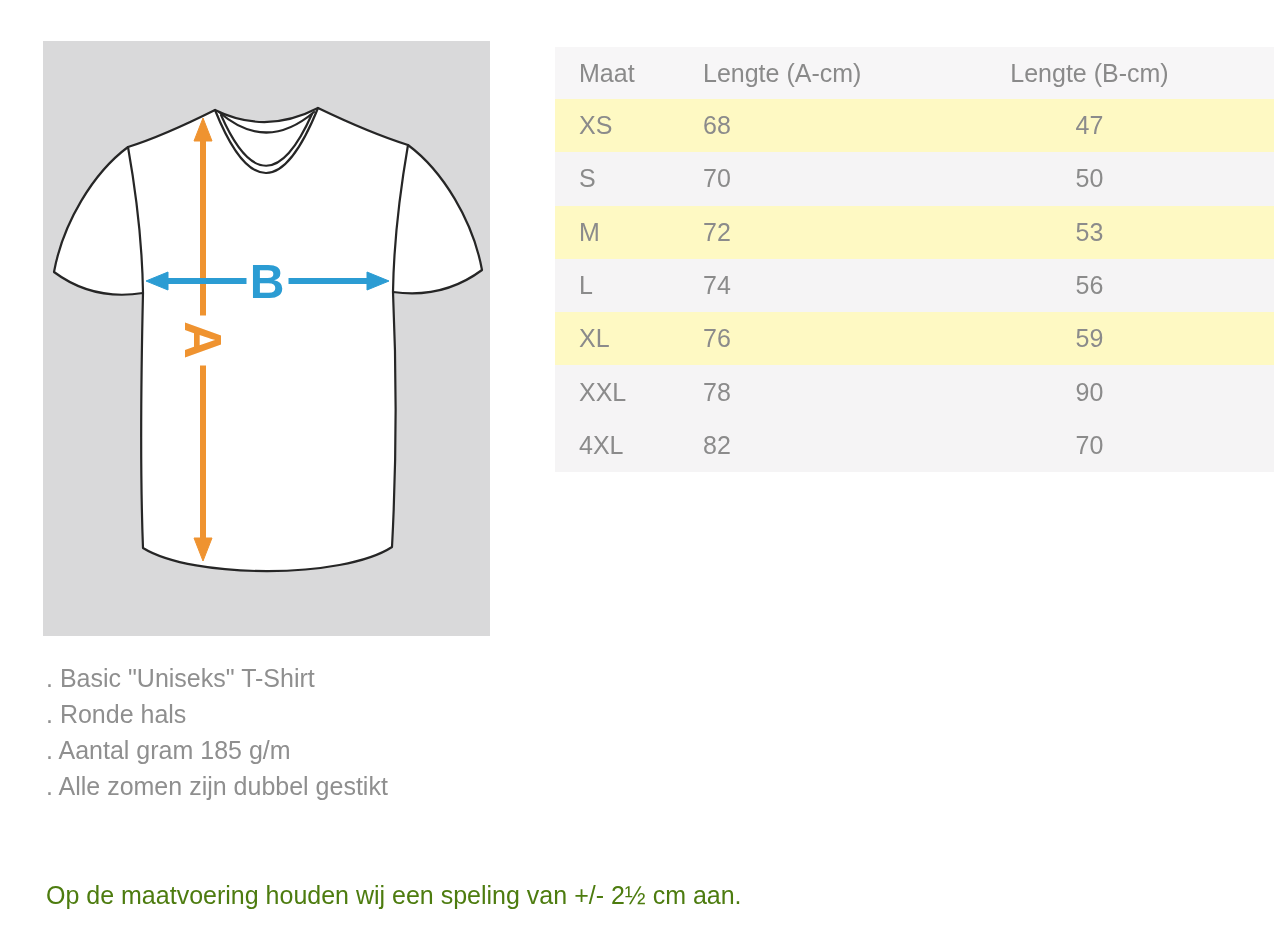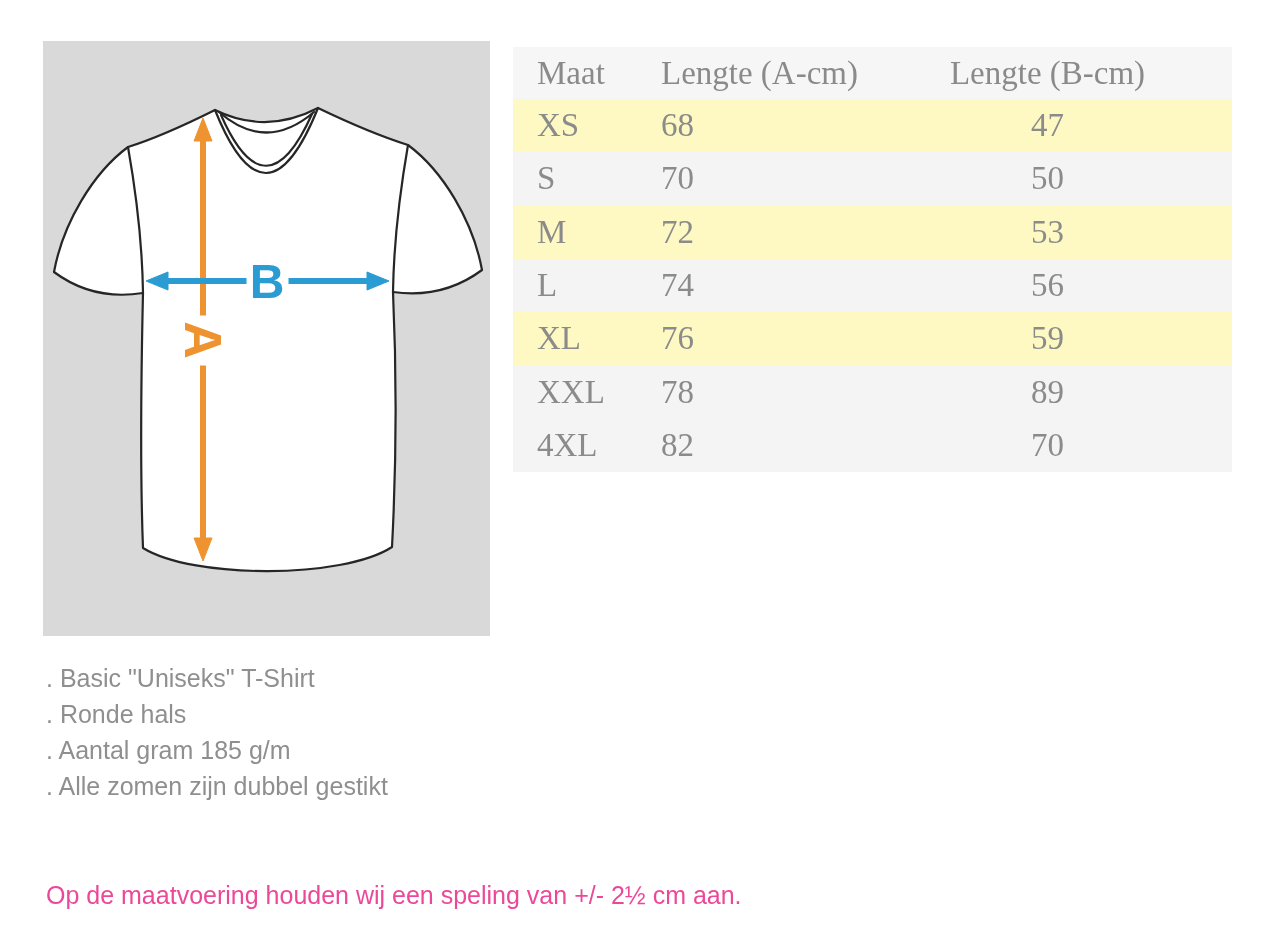--- a/index.html
+++ b/index.html
@@ -14,39 +14,39 @@
   }
   .diagram-box svg{display:block;width:100%;height:100%;}
   .shirt-line{fill:none;stroke:#262626;stroke-width:2.2;stroke-linejoin:round;stroke-linecap:round;}
   .shirt-body{fill:#ffffff;stroke:#262626;stroke-width:2.2;stroke-linejoin:round;}
   .arrow-a-part{stroke:#ef9330;fill:#ef9330;}
   .arrow-b-part{stroke:#2b9cd3;fill:#2b9cd3;}
   .dim-label-a{fill:#ef9330;font-family:"Liberation Sans",sans-serif;font-weight:700;font-size:52px;}
   .dim-label-b{fill:#2b9cd3;font-family:"Liberation Sans",sans-serif;font-weight:700;font-size:48px;}
   
   .size-table{
-    position:absolute;left:513px;top:47px;width:692px;
+    position:absolute;left:555px;top:47px;width:692px;
     border-collapse:collapse;table-layout:fixed;
-    font-size:33px;color:#8b8b8b;font-family:Liberation Serif, serif;
+    font-size:25px;color:#8b8b8b;
   }
   .size-table th{font-weight:400;height:50px;color:#8a8a8a;background:#f7f6f7;}
   .size-table td{height:51.3px;}
   .size-table th.c0,.size-table td.c0{width:122px;text-align:left;padding-left:24px;}
   .size-table th.c1,.size-table td.c1{width:240px;text-align:left;}
   .size-table th.c2,.size-table td.c2{width:330px;text-align:center;padding-right:40px;box-sizing:border-box;}
   .size-table tr.dark td{background:#fef9c3;}
   .size-table tr.light td{background:#f5f4f5;}
   
   .details-list{
     position:absolute;left:46px;top:660px;margin:0;padding:0;list-style:none;
     font-size:25px;line-height:36px;color:#8f8f8f;
   }
   .tolerance-note{
     position:absolute;left:46px;top:881px;
-    font-size:25px;color:#ec4899;
+    font-size:25px;color:#4d7c0f;
   }
 </style>
 </head>
 <body>
 
 <div class="diagram-box">
   <svg viewBox="0 0 447 595" xmlns="http://www.w3.org/2000/svg">
 
     <path class="shirt-body" d="
       M 172,69
@@ -117,21 +117,21 @@
         <td class="c2">56</td>
       </tr>
       <tr class="dark">
         <td class="c0">XL</td>
         <td class="c1">76</td>
         <td class="c2">59</td>
       </tr>
       <tr class="light">
         <td class="c0">XXL</td>
         <td class="c1">78</td>
-        <td class="c2">89</td>
+        <td class="c2">90</td>
       </tr>
       <tr class="light">
         <td class="c0">4XL</td>
         <td class="c1">82</td>
         <td class="c2">70</td>
       </tr>
     </tbody>
 </table>
 
 <ul class="details-list">

